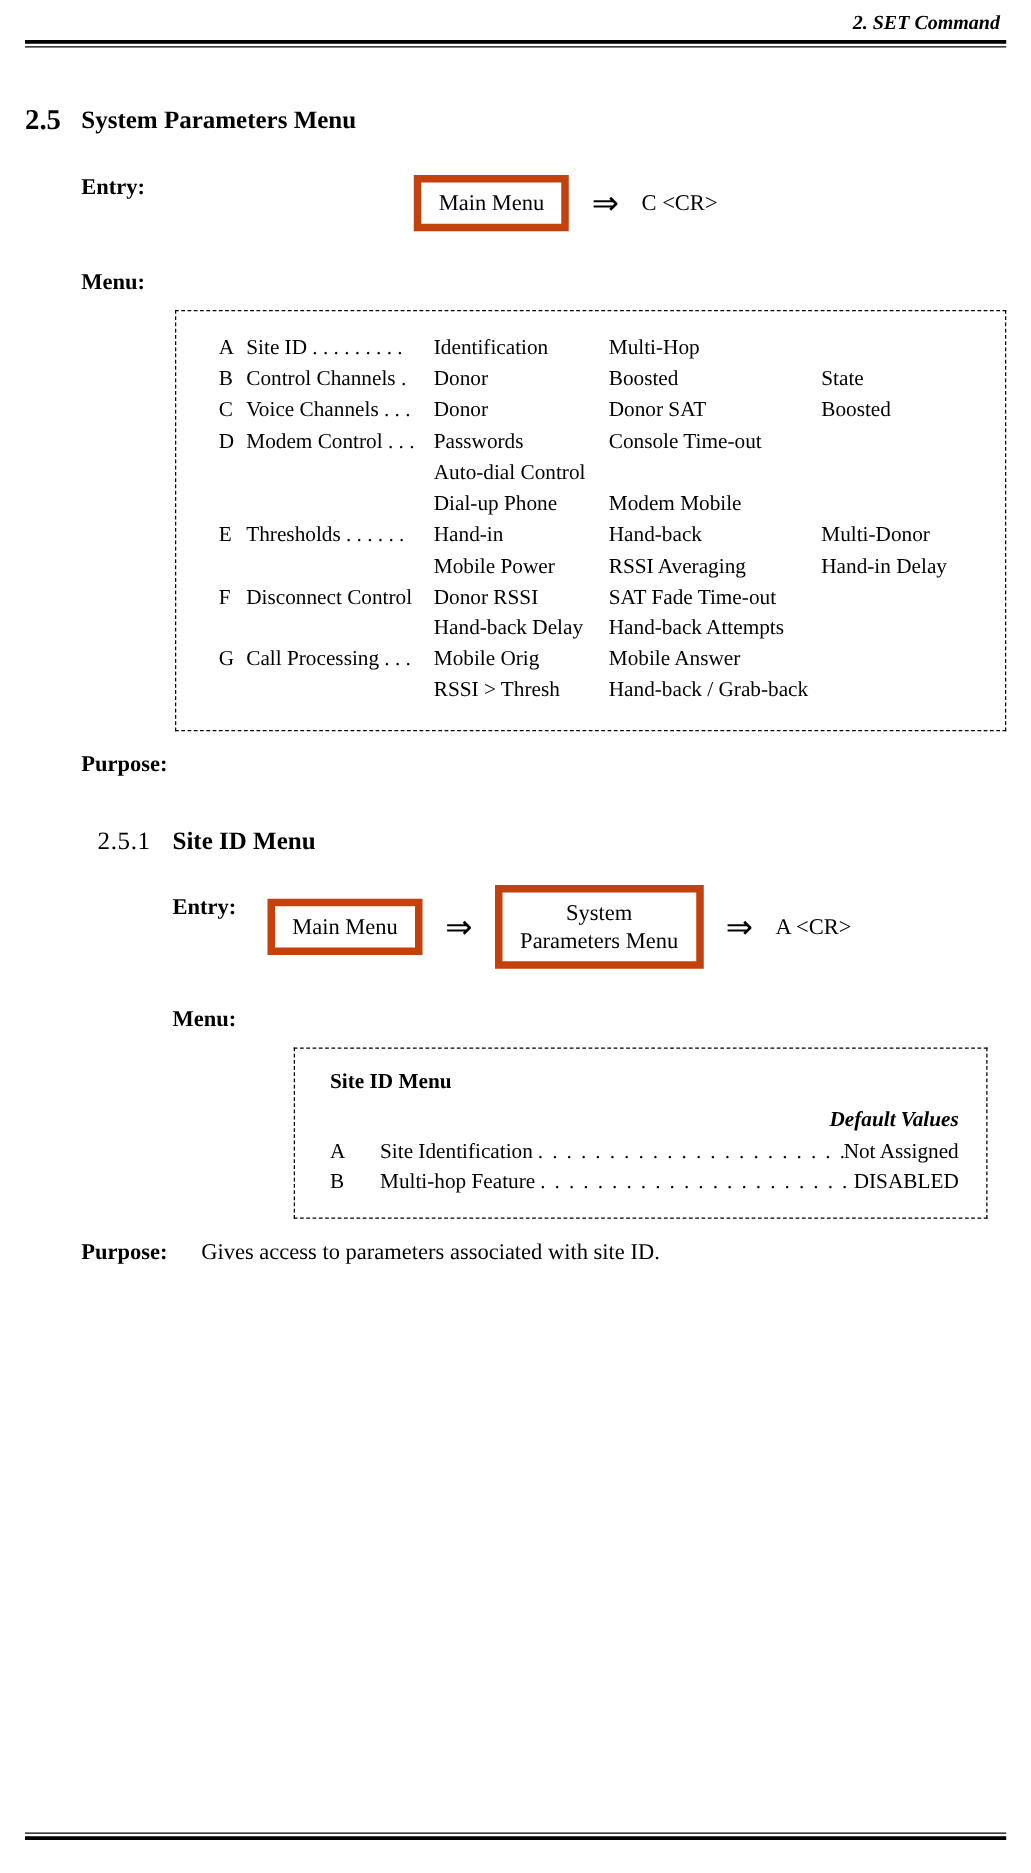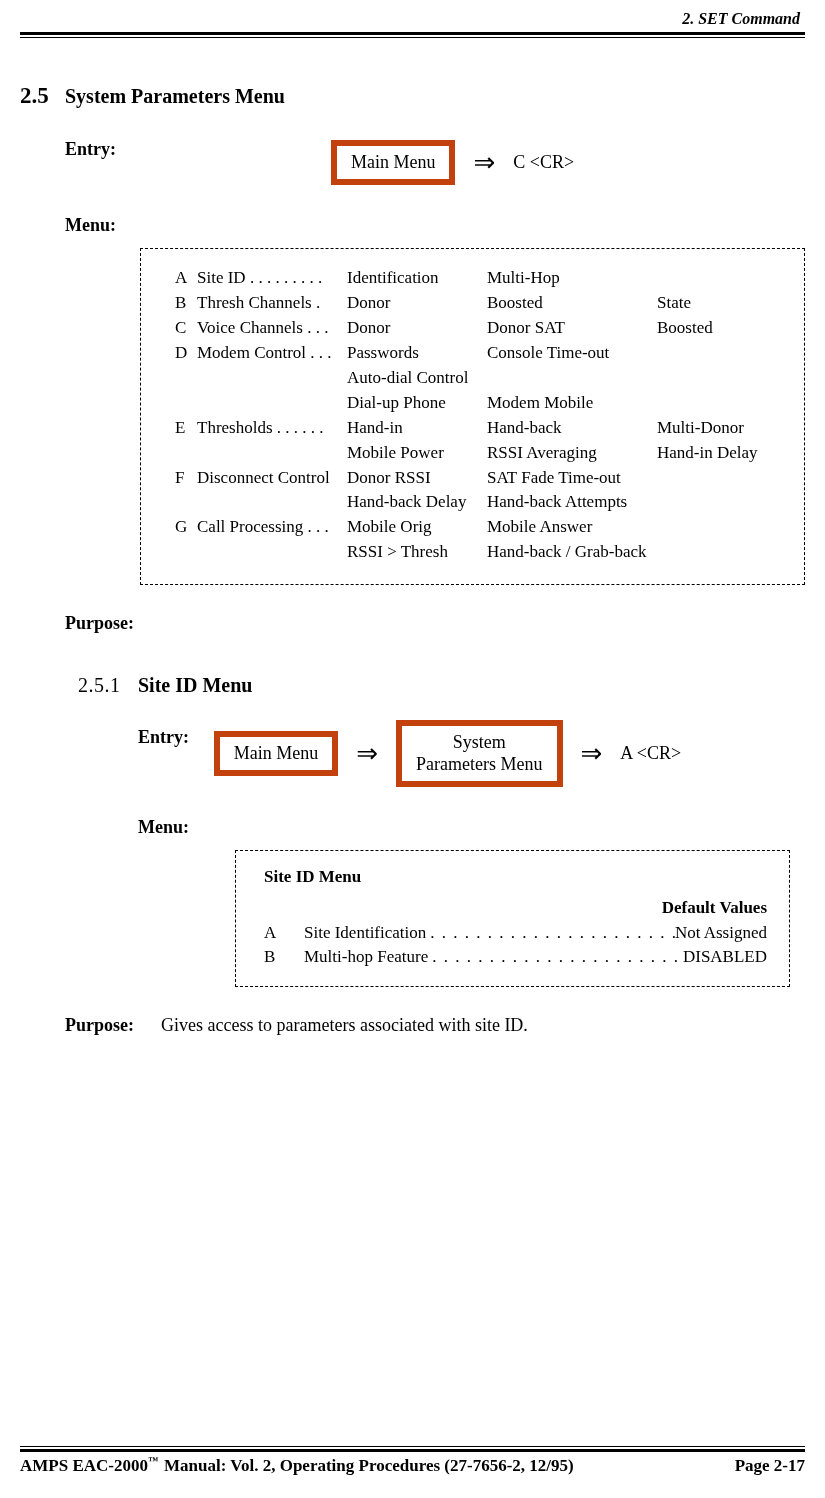--- a/index.html
+++ b/index.html
@@ -25,29 +25,29 @@
   .menu-box{
     border:1px dashed #000;margin:12px 0 0 120px;padding:18px 22px 20px 34px;
     font-size:17px;line-height:1.35
   }
   .menu-box2{
     border:1px dashed #000;margin:12px 0 0 215px;padding:14px 22px 16px 28px;
     font-size:17px;line-height:1.45;width:555px;box-sizing:border-box
   }
   .menu-grid{display:grid;grid-template-columns:22px 150px 140px 170px 120px;row-gap:2px}
   .menu-grid span{white-space:nowrap}
-  .pr{display:flex;margin-top:28px}
+  .pr{display:flex;margin-top:16px}
   .pr-l{font-weight:bold;width:96px;margin-left:45px;flex:0 0 auto}
   .pr-t{flex:1}
   .sub{margin-top:40px}
   .sub-row{display:flex;align-items:baseline}
   .sub-num{font-size:20px;width:60px;margin-left:58px;letter-spacing:.5px}
   .sub-ttl{font-weight:bold;font-size:20px}
   .m2-title{font-weight:bold}
-  .m2-dv{text-align:right;font-weight:bold;margin-top:6px}
+  .m2-dv{text-align:right;font-weight:bold;font-style:italic;margin-top:6px}
   .m2-row{display:flex}
   .m2-k{width:40px}
   .m2-n{flex:0 0 auto}
   .m2-d{flex:1;overflow:hidden;white-space:nowrap;letter-spacing:1.5px;padding:0 4px}
   .m2-v{flex:0 0 auto}
   .ftr{position:absolute;left:20px;right:20px;bottom:22px}
   .frule{border-top:1px solid #000;border-bottom:3px solid #000;height:2px;margin-bottom:4px}
   .fline{display:flex;font-weight:bold;font-size:17px}
   .fline .a{flex:0 0 auto}
   .tm{font-size:10px;vertical-align:top;position:relative;top:-1px}
@@ -75,21 +75,21 @@
 
   <div class="lbl">Menu:</div>
   <div class="menu-box">
     <div id="menu-grid" class="menu-grid">
         <span>A</span>
         <span>Site ID . . . . . . . . .</span>
         <span>Identification</span>
         <span>Multi-Hop</span>
         <span></span>
         <span>B</span>
-        <span>Thresh Channels   .</span>
+        <span>Control Channels   .</span>
         <span>Donor</span>
         <span>Boosted</span>
         <span>State</span>
         <span>C</span>
         <span>Voice Channels . . .</span>
         <span>Donor</span>
         <span>Donor SAT</span>
         <span>Boosted</span>
         <span>D</span>
         <span>Modem Control . . .</span>
@@ -183,20 +183,13 @@
   </div>
 
   <div class="pr" style="margin-left:0">
     <div class="pr-l">Purpose:</div>
     <div class="pr-t">Gives access to parameters associated with site ID.</div>
   </div>
 </div>
 
 <div class="ftr">
   <div class="frule"></div>
-  <div class="fline">
-    <span class="a">
-      <span>AMPS EAC-2000</span><span class="tm">™</span>
-    </span>
-    <span class="b"> Manual:  Vol. 2, Operating Procedures (27-7656-2, 12/95)</span>
-    <span class="c">Page 2-17</span>
-  </div>
 </div>
 
 </body></html>

